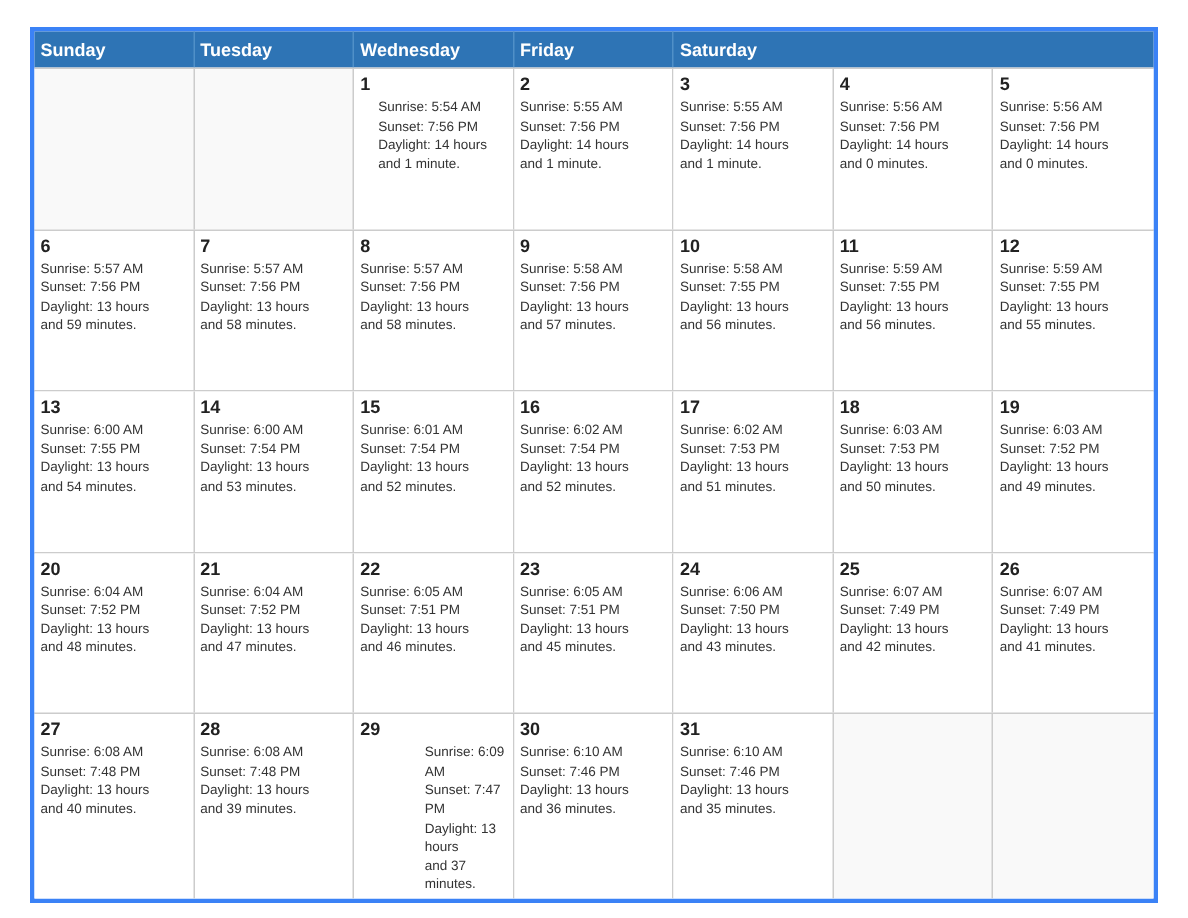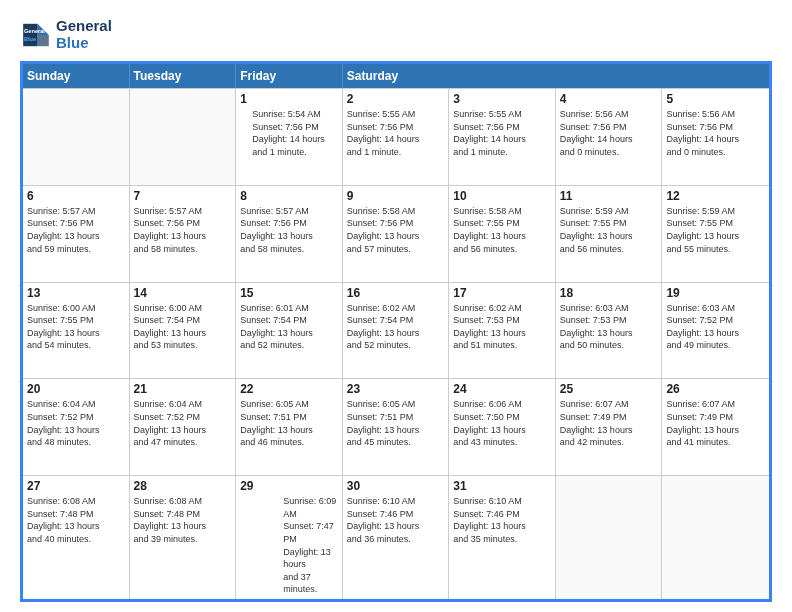--- a/index.html
+++ b/index.html
@@ -104,44 +104,26 @@
     .day-info {
       font-size: 9px;
       color: #333;
       line-height: 1.4;
     }
   </style>
 </head>
 <body>
 
 <div class="page">
-  <div class="header">
-    <div class="logo">
-      <svg class="logo-icon" viewBox="0 0 40 40">
-        <polygon points="22,6 36,20 22,20" fill="#2e74b5"></polygon>
-        <polygon points="22,20 36,20 36,34 22,34" fill="#1a3a5c" opacity="0.7"></polygon>
-        <rect x="4" y="6" width="18" height="28" fill="#1a3a5c"></rect>
-        <text x="5" y="17" font-size="7" fill="white" font-weight="bold">General</text>
-        <text x="5" y="27" font-size="7" fill="#4da6ff" font-weight="bold">Blue</text>
-      </svg>
-      <div>
-        <div class="logo-text">General</div>
-        <div class="logo-text" style="color:#2e74b5;">Blue</div>
-      </div>
-    </div>
-    <div class="title-block">
-      <div class="month-title"></div>
-      <div class="subtitle"></div>
-    </div>
-  </div>
 
   <div class="calendar">
     <div class="day-headers">
     <div class="day-header">Sunday</div>
         <div class="day-header">Tuesday</div>
+        <div class="day-header">Wednesday</div>
         <div class="day-header">Friday</div>
         <div class="day-header">Saturday</div>
       </div>
     <div class="weeks">
     <div class="week-row">
           <div class="day-cell empty"></div>
           <div class="day-cell empty"></div>
           <div class="day-cell">
             <span class="day-num">1</span>
             <div class="day-info" style="white-space: pre-line; margin-left: 12px;">Sunrise: 5:54 AM

